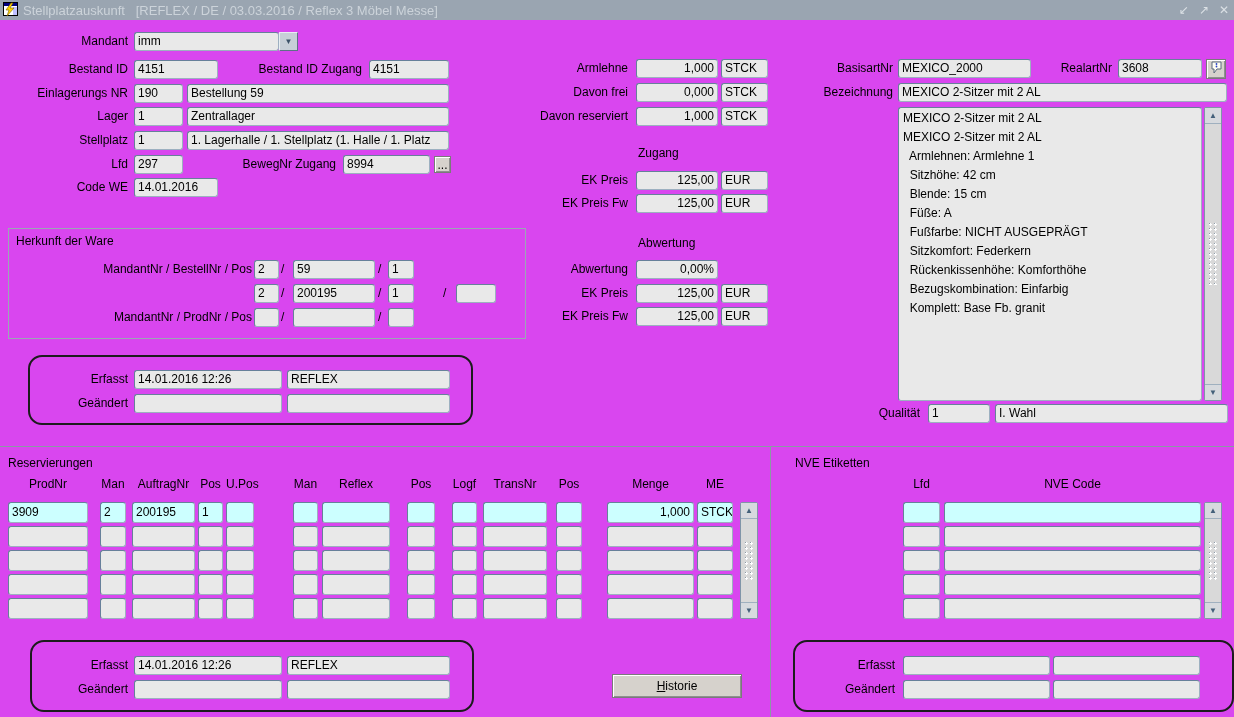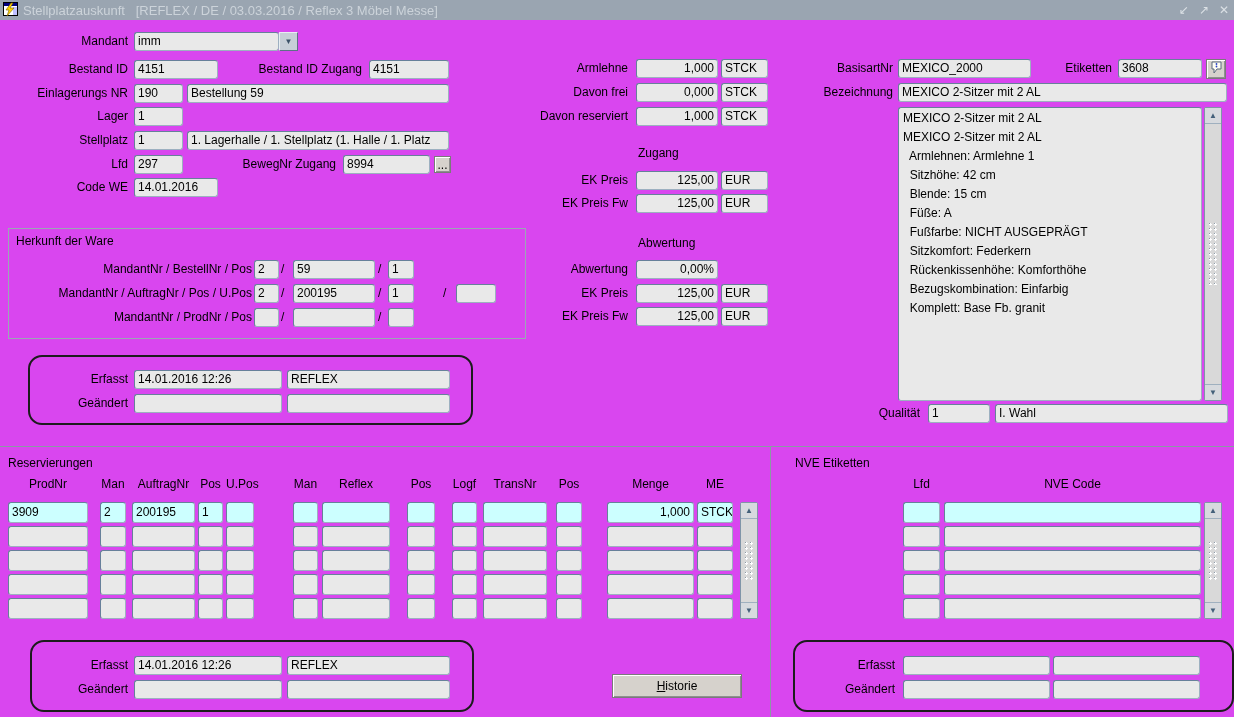--- a/index.html
+++ b/index.html
@@ -89,20 +89,21 @@
   <div class="fld" style="left:134px;top:60px;width:84px">4151</div>
   <div class="lb" style="left:240px;top:60px;width:122px">Bestand ID Zugang</div>
   <div class="fld" style="left:369px;top:60px;width:80px">4151</div>
 
   <div class="lb" style="left:8px;top:84px;width:120px">Einlagerungs NR</div>
   <div class="fld" style="left:134px;top:84px;width:49px">190</div>
   <div class="fld" style="left:187px;top:84px;width:262px">Bestellung 59</div>
 
   <div class="lb" style="left:8px;top:107px;width:120px">Lager</div>
   <div class="fld" style="left:134px;top:107px;width:49px">1</div>
+  <div class="fld" style="left:187px;top:107px;width:262px">Zentrallager</div>
 
   <div class="lb" style="left:8px;top:131px;width:120px">Stellplatz</div>
   <div class="fld" style="left:134px;top:131px;width:49px">1</div>
   <div class="fld" style="left:187px;top:131px;width:262px">1. Lagerhalle / 1. Stellplatz (1. Halle / 1. Platz</div>
 
   <div class="lb" style="left:8px;top:155px;width:120px">Lfd</div>
   <div class="fld" style="left:134px;top:155px;width:49px">297</div>
   <div class="lb" style="left:230px;top:155px;width:106px">BewegNr Zugang</div>
   <div class="fld" style="left:343px;top:155px;width:87px">8994</div>
   <div class="btn" style="left:434px;top:156px;width:17px;height:17px">...</div>
@@ -113,21 +114,20 @@
   <div class="grpbox" style="left:8px;top:228px;width:516px;height:109px"></div>
   <div class="txt" style="left:16px;top:234px">Herkunft der Ware</div>
 
   <div class="lb" style="left:8px;top:260px;width:244px">MandantNr / BestellNr / Pos</div>
   <div class="fld" style="left:254px;top:260px;width:25px">2</div>
   <div class="slash" style="left:281px;top:260px">/</div>
   <div class="fld" style="left:293px;top:260px;width:82px">59</div>
   <div class="slash" style="left:378px;top:260px">/</div>
   <div class="fld" style="left:388px;top:260px;width:26px">1</div>
 
-  <div class="lb" style="left:8px;top:284px;width:244px">MandantNr / AuftragNr / Pos / U.Pos</div>
   <div class="fld" style="left:254px;top:284px;width:25px">2</div>
   <div class="slash" style="left:281px;top:284px">/</div>
   <div class="fld" style="left:293px;top:284px;width:82px">200195</div>
   <div class="slash" style="left:378px;top:284px">/</div>
   <div class="fld" style="left:388px;top:284px;width:26px">1</div>
   <div class="slash" style="left:443px;top:284px">/</div>
   <div class="fld" style="left:456px;top:284px;width:40px"></div>
 
   <div class="lb" style="left:8px;top:308px;width:244px">MandantNr / ProdNr / Pos</div>
   <div class="fld" style="left:254px;top:308px;width:25px"></div>
@@ -169,21 +169,21 @@
   <div class="fld num" style="left:636px;top:260px;width:82px">0,00%</div>
   <div class="lb" style="left:495px;top:284px;width:133px">EK Preis</div>
   <div class="fld num" style="left:636px;top:284px;width:82px">125,00</div>
   <div class="fld" style="left:721px;top:284px;width:47px">EUR</div>
   <div class="lb" style="left:495px;top:307px;width:133px">EK Preis Fw</div>
   <div class="fld num" style="left:636px;top:307px;width:82px">125,00</div>
   <div class="fld" style="left:721px;top:307px;width:47px">EUR</div>
 
   <div class="lb" style="left:773px;top:59px;width:120px">BasisartNr</div>
   <div class="fld" style="left:898px;top:59px;width:133px">MEXICO_2000</div>
-  <div class="lb" style="left:1040px;top:59px;width:72px">Etiketten</div>
+  <div class="lb" style="left:1040px;top:59px;width:72px">RealartNr</div>
   <div class="fld" style="left:1118px;top:59px;width:84px">3608</div>
   <div class="btn" style="left:1206px;top:59px;width:20px;height:20px">
     <span>
       <svg width="13" height="13" viewBox="0 0 13 13">
         <path d="M2 1 h9 v7 h-4 l-3 4 v-4 h-2 z" fill="#fffef4" stroke="#5a6b7c"></path>
         <circle cx="6.5" cy="3" r="0.9" fill="#2a46c8"></circle>
         <circle cx="6.5" cy="5.5" r="0.9" fill="#2a46c8"></circle>
       </svg>
     </span>
   </div>

